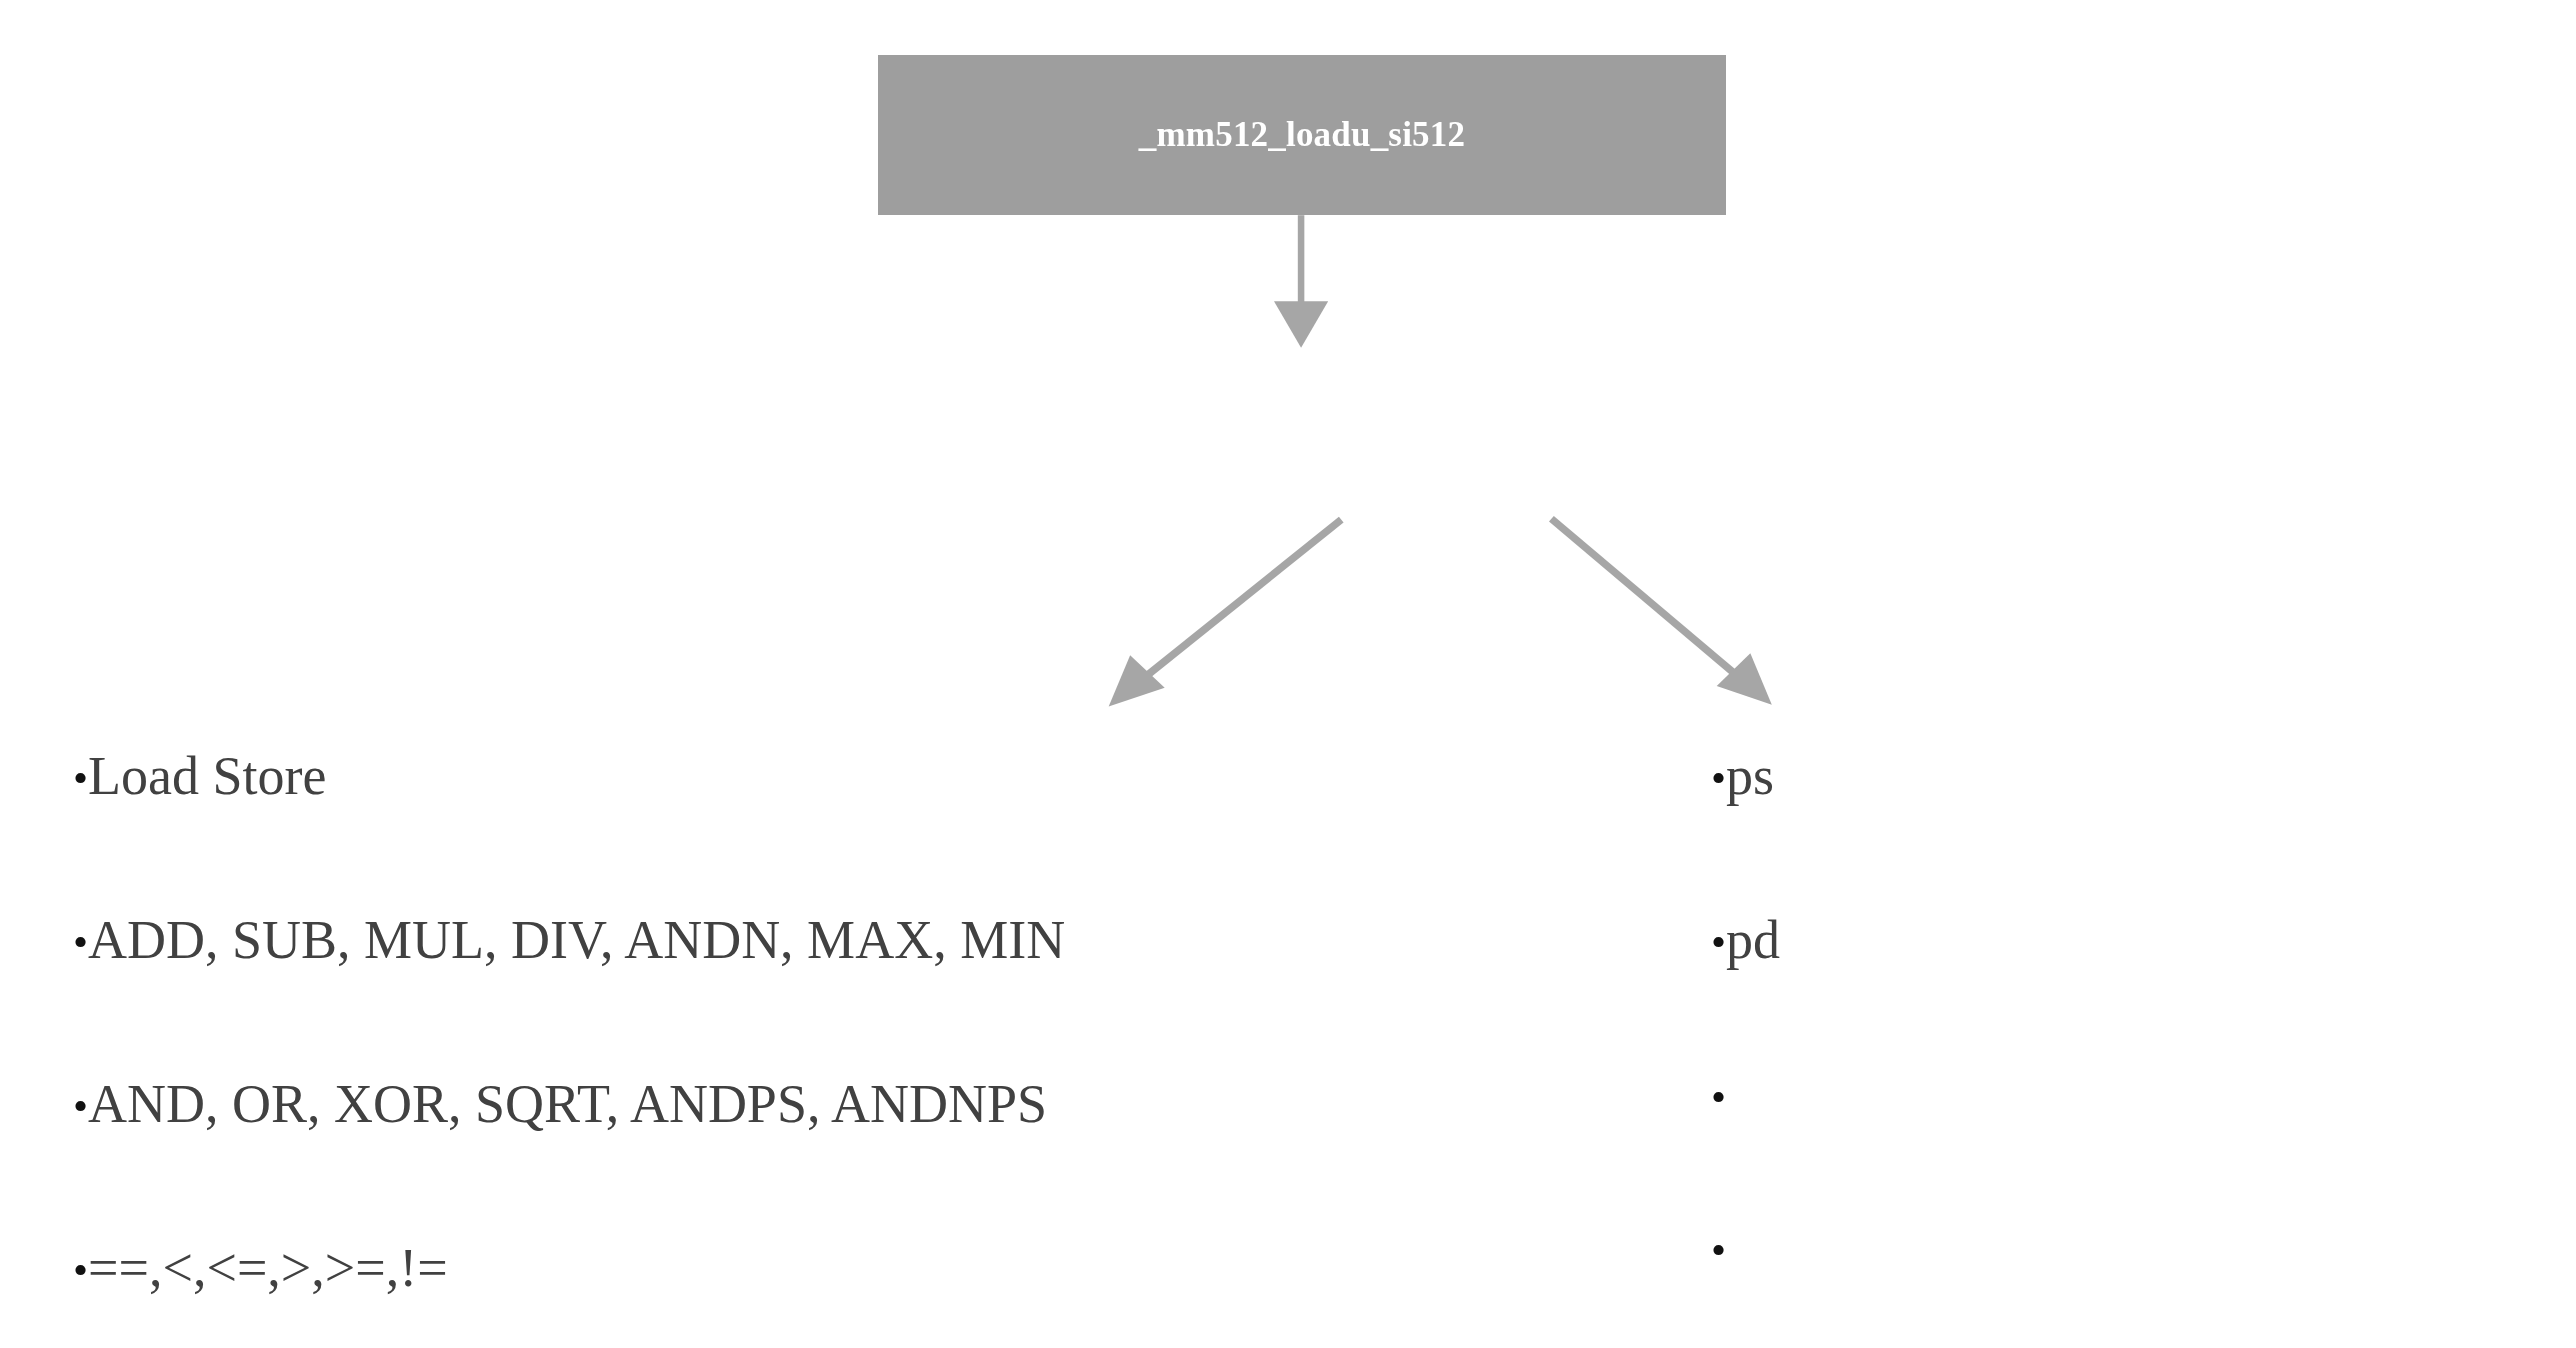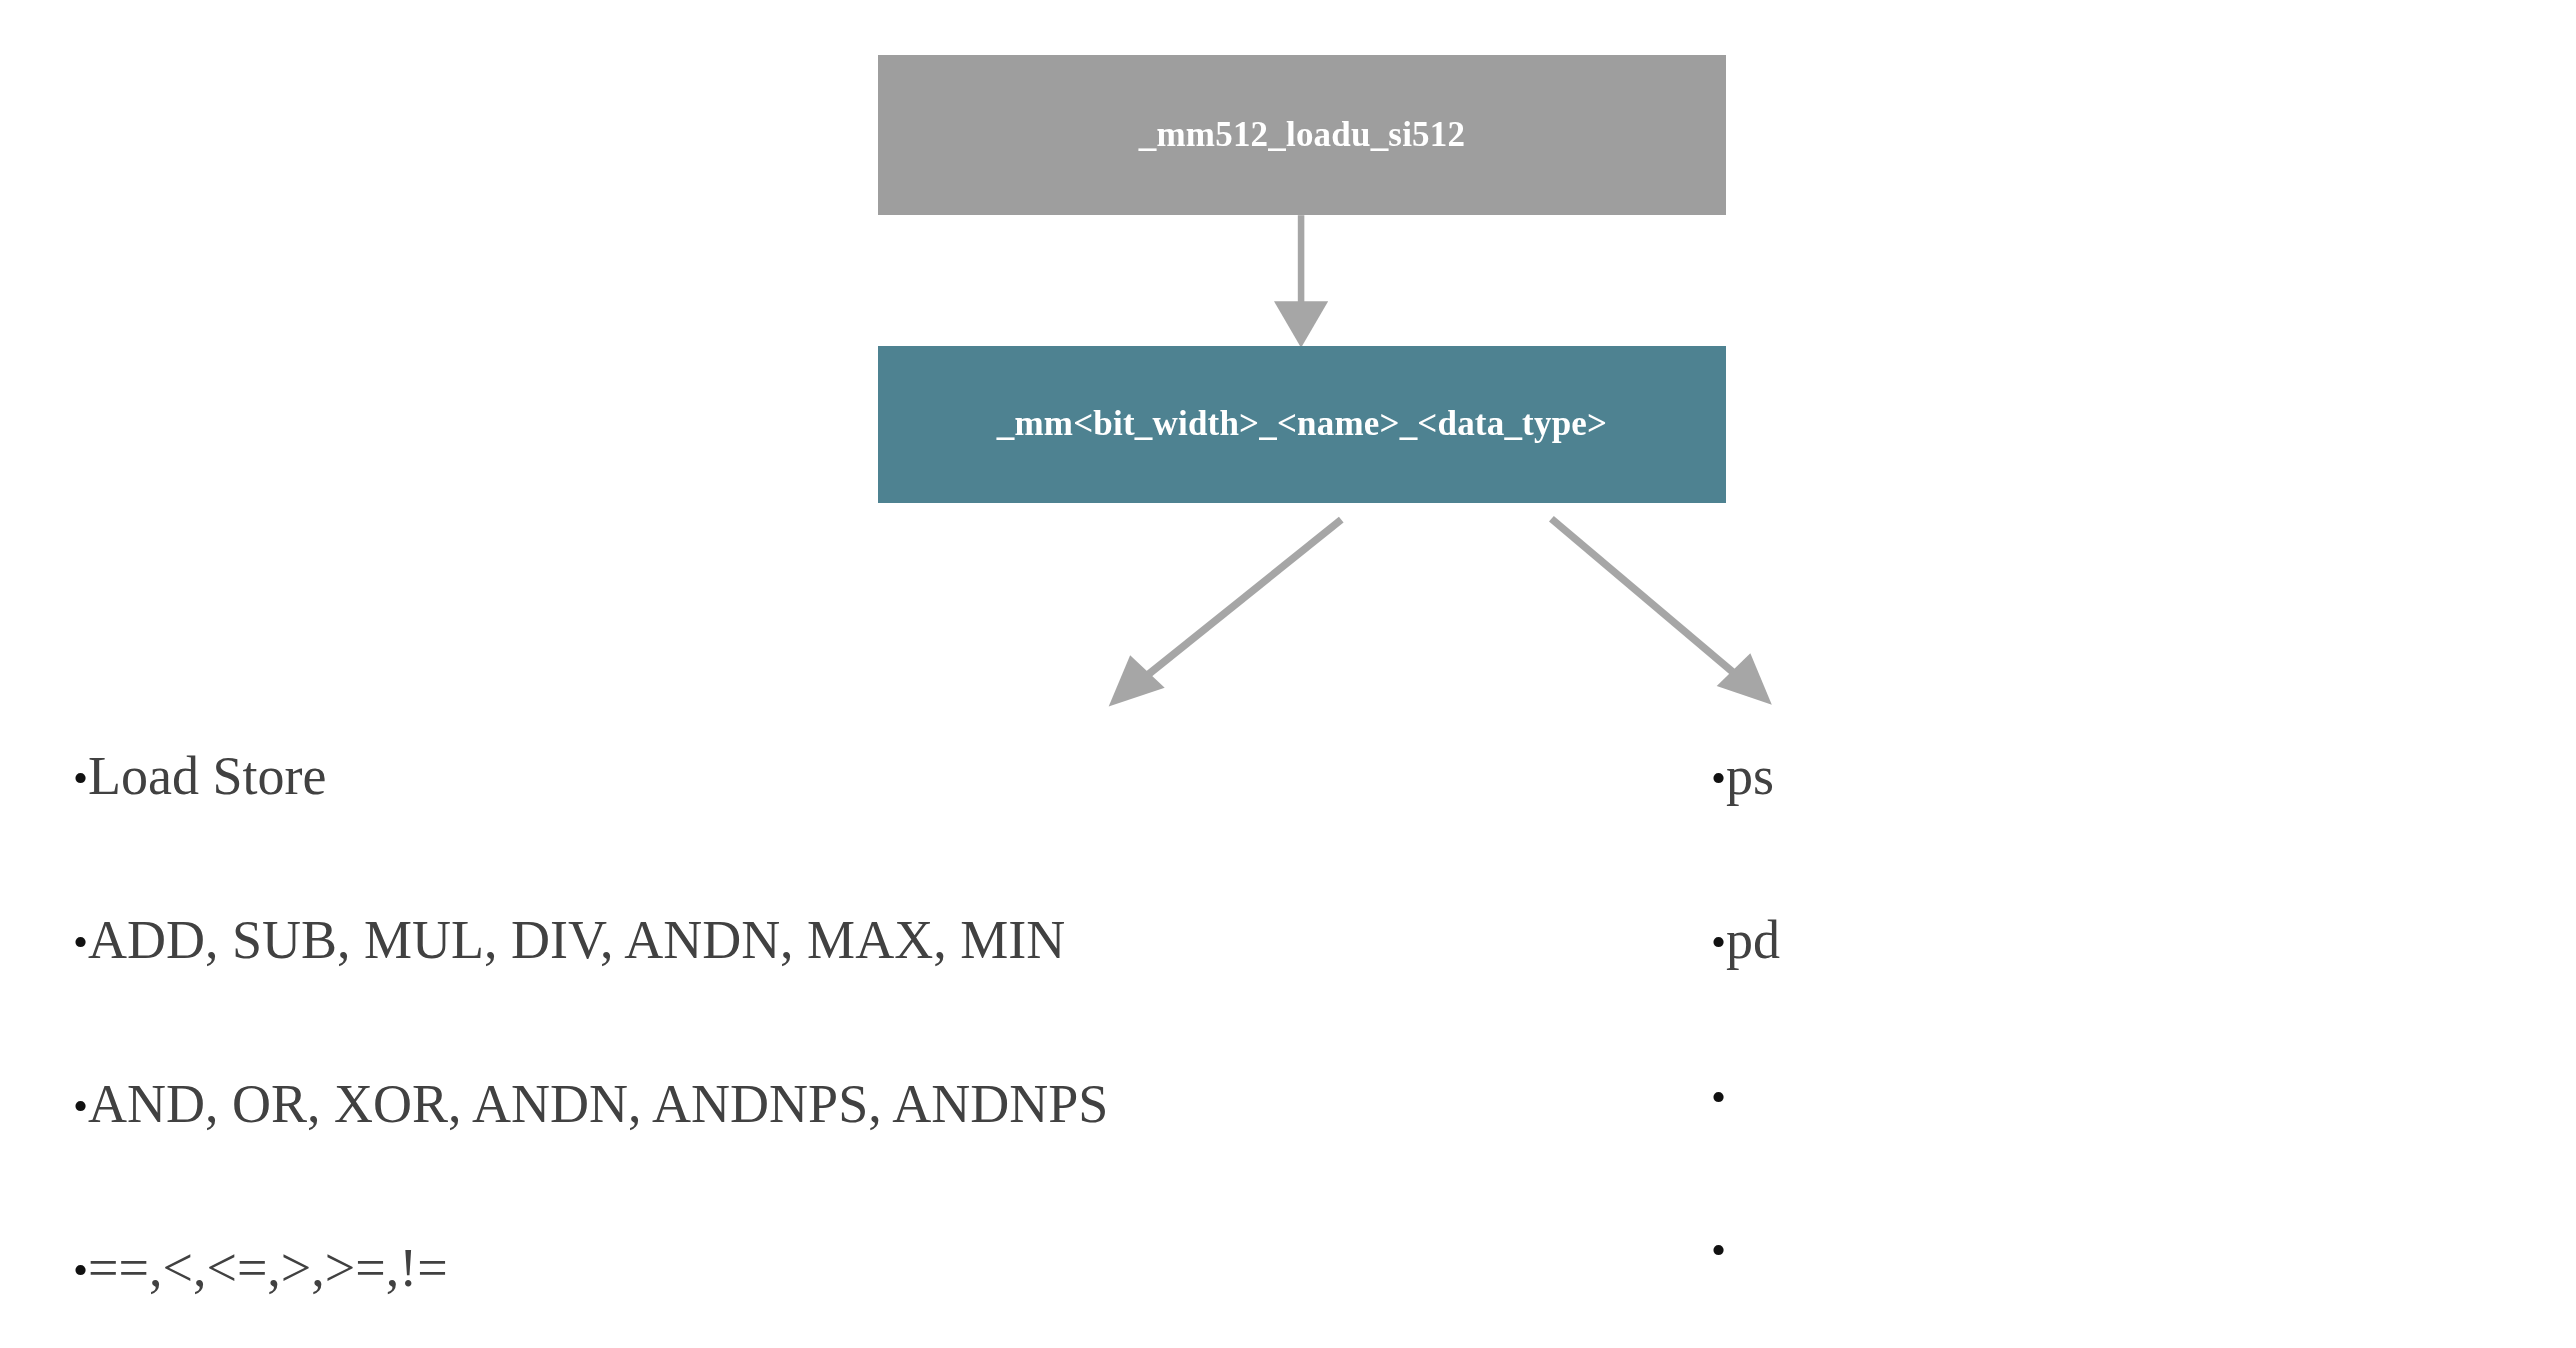--- a/index.html
+++ b/index.html
@@ -112,39 +112,36 @@
     <g>
       <line x1="1661" y1="521" x2="1861" y2="690" stroke="#a6a6a6" stroke-width="8"></line>
       <polygon points="1897,720 1838,700 1874,665" fill="#a6a6a6"></polygon>
     </g>
   </svg>
 
   <div class="node" id="node-root">
     <span>_mm512_loadu_si512</span>
   </div>
 
-  <div class="node" id="node-pattern">
-    <span>_mm&lt;bit_width&gt;_&lt;name&gt;_&lt;data_type&gt;</span>
-  </div>
 
   <div class="bullet-col" id="col-left">
 
     <div class="bullet-row">
       <span class="bullet-dot">•</span>
       <span class="bullet-text">Load Store</span>
     </div>
 
     <div class="bullet-row">
       <span class="bullet-dot">•</span>
       <span class="bullet-text">ADD, SUB, MUL, DIV, ANDN, MAX, MIN</span>
     </div>
 
     <div class="bullet-row">
       <span class="bullet-dot">•</span>
-      <span class="bullet-text">AND, OR, XOR, ANDN, ANDNPS, ANDNPS</span>
+      <span class="bullet-text">AND, OR, XOR, SQRT, ANDPS, ANDNPS</span>
     </div>
 
     <div class="bullet-row ops-row">
       <span class="bullet-dot">•</span>
       <span class="bullet-text">==,&lt;,&lt;=,&gt;,&gt;=,!=</span>
     </div>
   </div>
 
   <div class="bullet-col" id="col-right">
 

